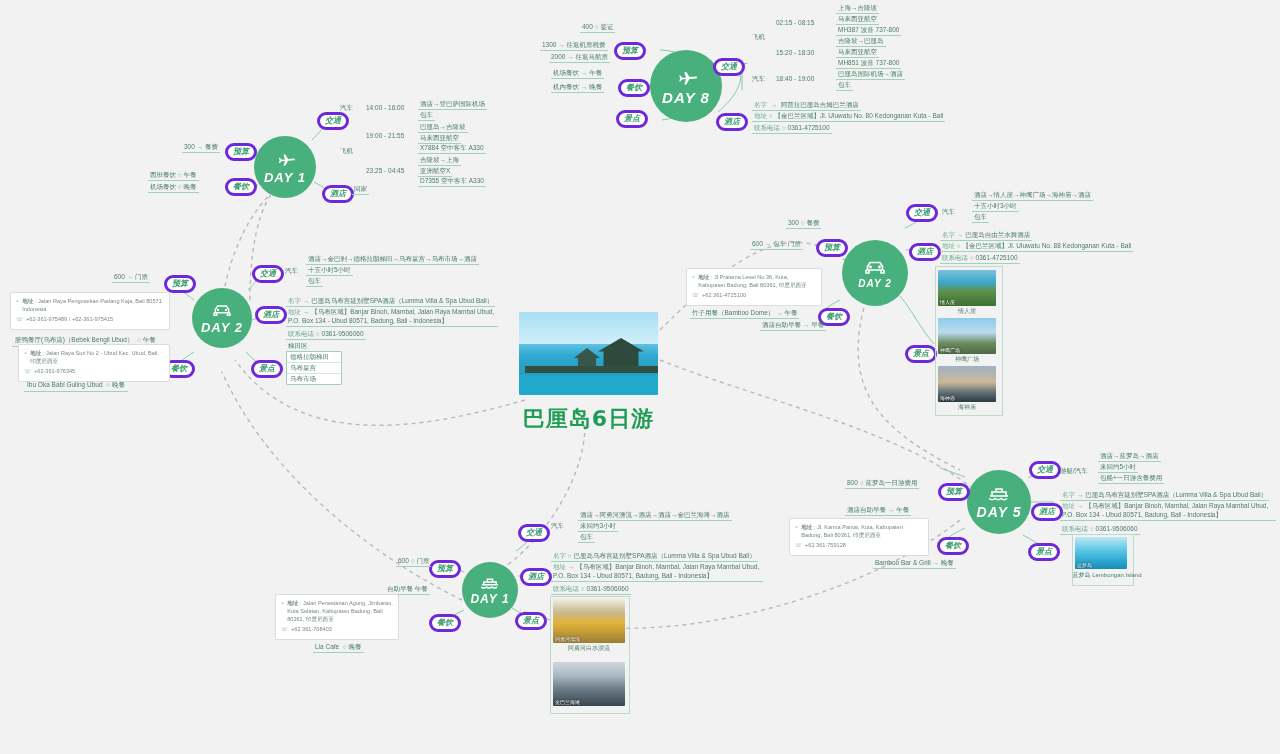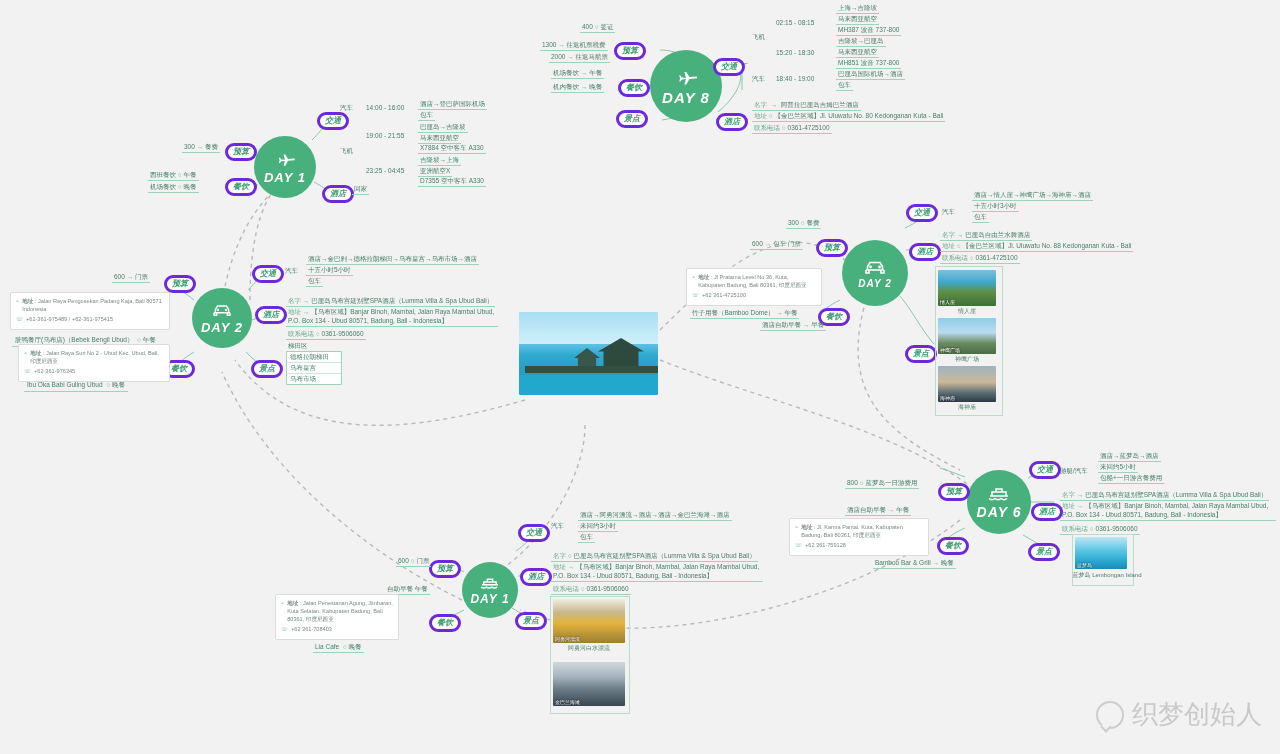--- a/index.html
+++ b/index.html
@@ -129,20 +129,21 @@
 </svg>
 
 <div class="center">
   <div class="photo">
     <div class="sky"></div>
         <div class="hut2"></div>
         <div class="hut"></div>
     <div class="pier"></div>
         <div class="foam"></div>
   </div>
+  <div class="title">巴厘岛6日游</div>
 </div>
 
 <div class="hub" style="left:650px;top:50px;width:72px;height:72px;">
   <svg class="hicon" width="24" height="20" viewBox="0 0 24 20">
         <path fill="#fff" d="M22 9.5c.6 0 1 .45 1 1s-.4 1-1 1l-6.6.4-3.1 5.6h-1.9l1.5-5.4-4 .3-1.4 2.1H5.2l.9-3-.9-3h1.3l1.4 2.1 4 .3L10.4 5h1.9l3.1 5.1z"></path>
       </svg>
   <div class="hlabel" style="font-size:15px">DAY 8</div>
 </div>
 <div class="pill" style="left:614px;top:42px;"><span>预算</span></div>
 <div class="pill" style="left:618px;top:79px;"><span>餐饮</span></div>
@@ -223,21 +224,21 @@
 <div class="thumbcap" style="left:938px;top:355px;width:58px;">神鹰广场</div>
 <div class="thumb" style="left:938px;top:366px;width:58px;height:36px;background:linear-gradient(#9fb3c0 0%,#cbb89a 45%,#5a6b72 75%,#2e3a42 100%);">
   <div class="cap">海神庙</div>
     </div>
 <div class="thumbcap" style="left:938px;top:403px;width:58px;">海神庙</div>
 
 <div class="hub" style="left:967px;top:470px;width:64px;height:64px;">
   <svg class="hicon" width="24" height="18" viewBox="0 0 24 18">
         <path fill="none" stroke="#fff" stroke-width="1.6" d="M3 12h18M5 12V8h14v4M9 8V5h6v3M2 14.5c2 1.6 4 1.6 6 0 2 1.6 4 1.6 6 0 2 1.6 4 1.6 6 0"></path>
       </svg>
-  <div class="hlabel" style="font-size:14px">DAY 6</div>
+  <div class="hlabel" style="font-size:14px">DAY 5</div>
 </div>
 <div class="pill" style="left:938px;top:483px;"><span>预算</span></div>
 <div class="pill" style="left:937px;top:537px;"><span>餐饮</span></div>
 <div class="pill" style="left:1029px;top:461px;"><span>交通</span></div>
 <div class="pill" style="left:1031px;top:503px;"><span>酒店</span></div>
 <div class="pill" style="left:1028px;top:543px;"><span>景点</span></div>
 
 <div class="leaf" style="left:845px;top:478px;"><span>800</span> <span class="lbl">○</span> <span>蓝梦岛一日游费用</span></div>
 <div class="leaf" style="left:845px;top:505px;"><span>酒店自助早餐</span> <span class="lbl">→</span> <span>午餐</span></div>
 <div class="leaf" style="left:873px;top:558px;"><span>Bamboo Bar &amp; Grill</span> <span class="lbl">→</span> <span>晚餐</span></div>
@@ -388,18 +389,14 @@
 <div class="kv" style="left:366px;top:131px;"><span>19:00 - 21:55</span></div>
 <div class="leaf" style="left:418px;top:122px;"><span>巴厘岛→吉隆坡</span></div>
 <div class="leaf" style="left:418px;top:133px;"><span>马来西亚航空</span></div>
 <div class="leaf" style="left:418px;top:143px;"><span>X7884 空中客车 A330</span></div>
 <div class="kv" style="left:366px;top:166px;"><span>23:25 - 04:45</span></div>
 <div class="leaf" style="left:418px;top:155px;"><span>吉隆坡→上海</span></div>
 <div class="leaf" style="left:418px;top:166px;"><span>亚洲航空X</span></div>
 <div class="leaf" style="left:418px;top:176px;"><span>D7355 空中客车 A330</span></div>
 <div class="leaf" style="left:352px;top:184px;"><span>回家</span></div>
 
-<div class="watermark">
-  <div class="wm-ic"></div>
-  <span>织梦创始人</span>
-</div>
 
 </div>
 
 </body></html>

